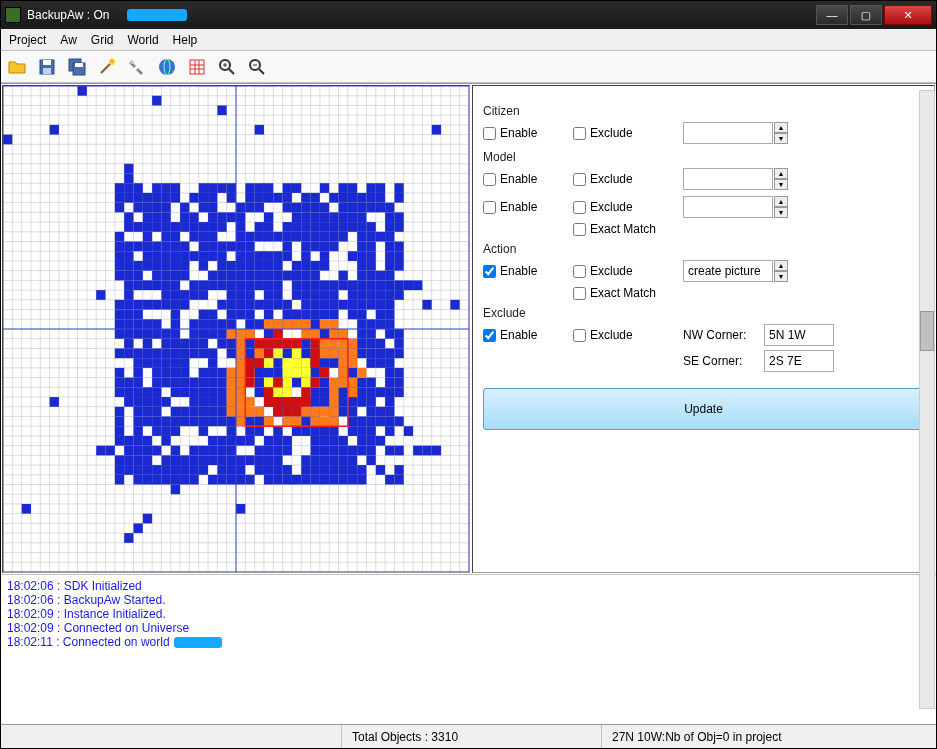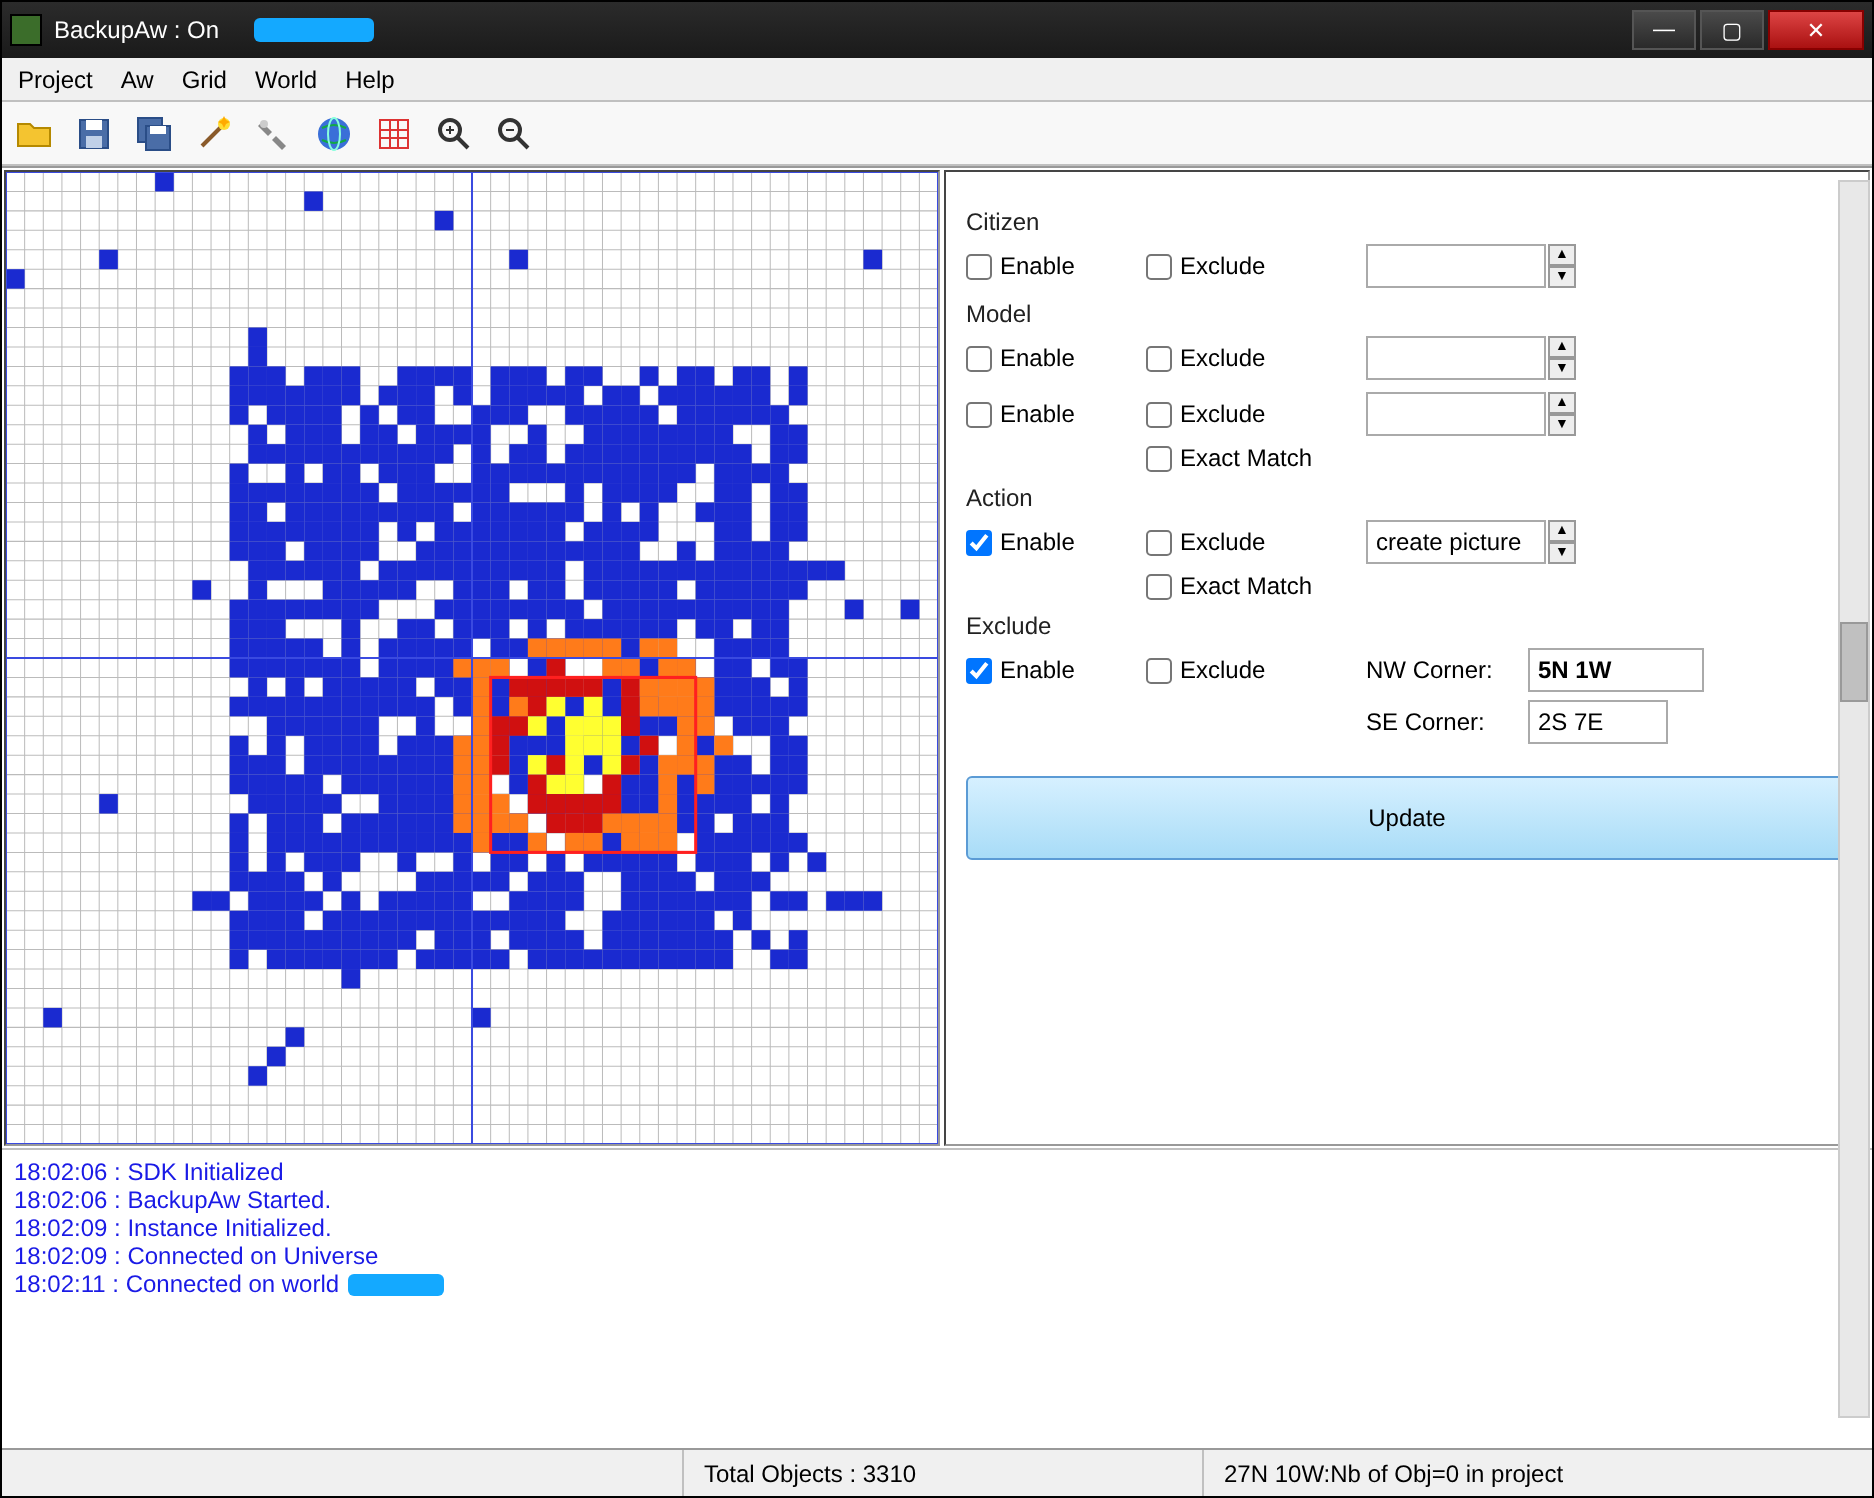--- a/index.html
+++ b/index.html
@@ -1242,21 +1242,21 @@
           <label class="col-enable">
               <input type="checkbox" checked="" style=""> 
               <span>Enable</span>
             </label>
           <label class="col-exclude">
               <input type="checkbox" style=""> 
               <span>Exclude</span>
             </label>
           <div class="col-val">
               <span class="lbl-inline">NW Corner:</span>
-              <input class="txt" style="width: 88px; font-weight: bold;" value="5N 1W">
+              <input class="txt" style="width: 70px;" value="5N 1W">
             </div>
         </div>
         <div class="row">
           <div class="col-enable"></div>
             <div class="col-exclude"></div>
           <div class="col-val">
               <span class="lbl-inline">SE Corner:</span>
               <input class="txt" style="width: 70px;" value="2S 7E">
             </div>
         </div>

